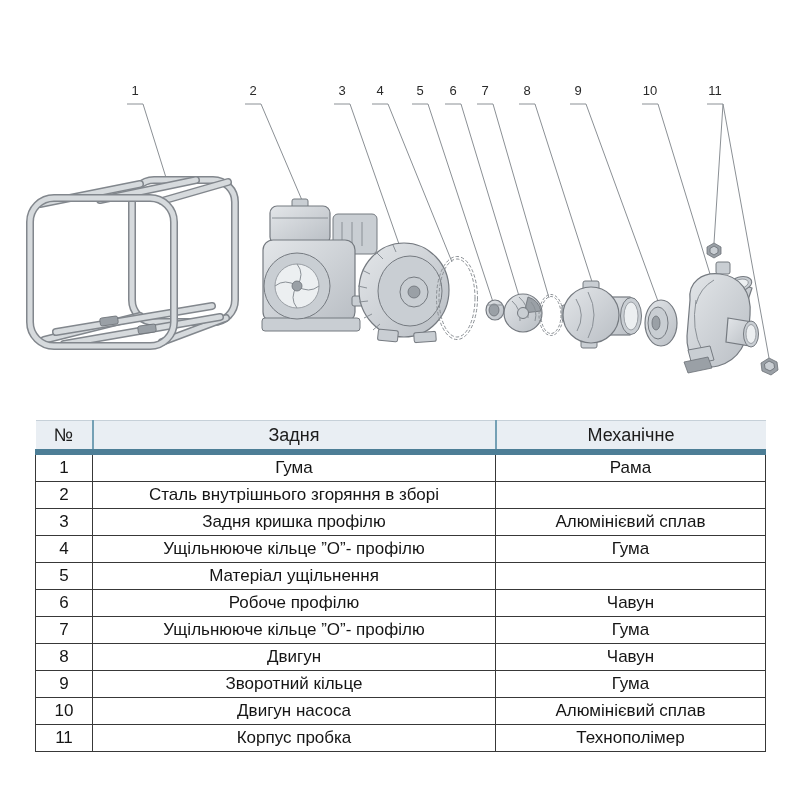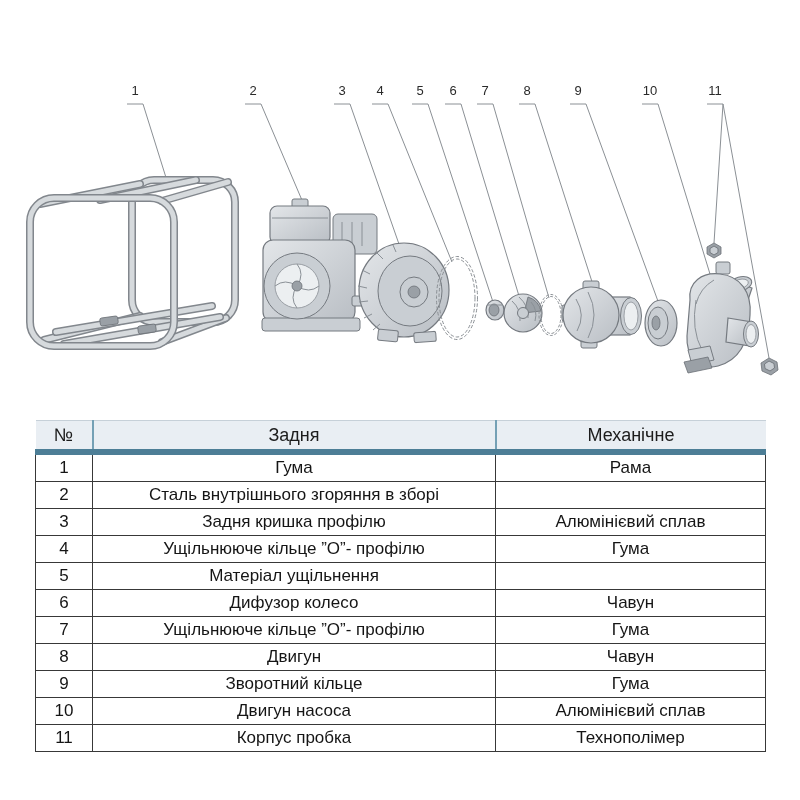--- a/index.html
+++ b/index.html
@@ -234,21 +234,21 @@
           <td>Ущільнююче кільце ”О”- профілю</td>
           <td>Гума</td>
         </tr>
         <tr>
           <td>5</td>
           <td>Матеріал ущільнення</td>
           <td></td>
         </tr>
         <tr>
           <td>6</td>
-          <td>Дифузор колесо</td>
+          <td>Робоче профілю</td>
           <td>Чавун</td>
         </tr>
         <tr>
           <td>7</td>
           <td>Ущільнююче кільце ”О”- профілю</td>
           <td>Гума</td>
         </tr>
         <tr>
           <td>8</td>
           <td>Двигун</td>

